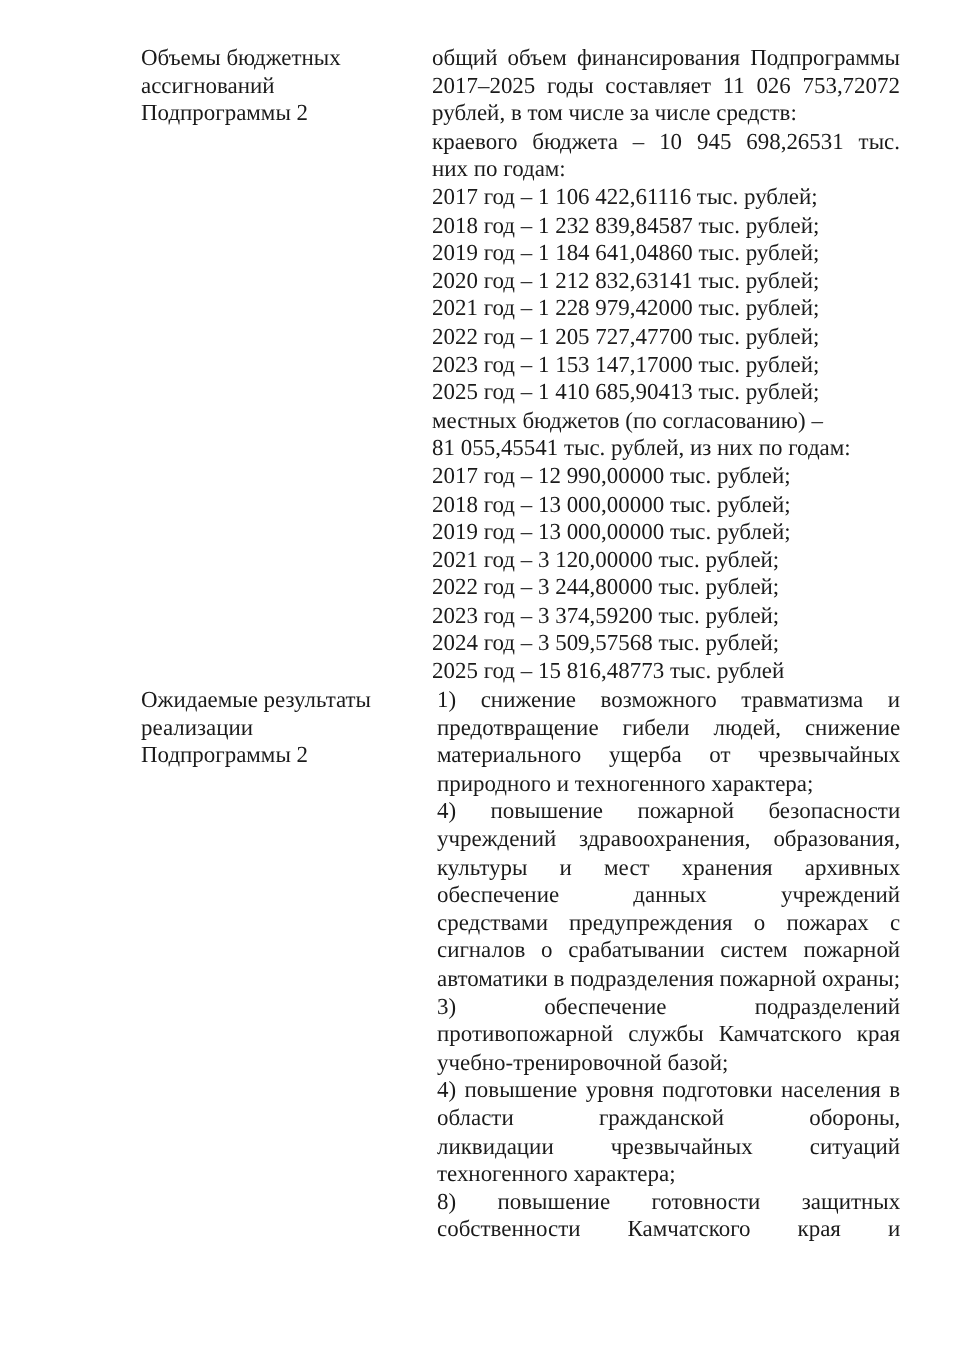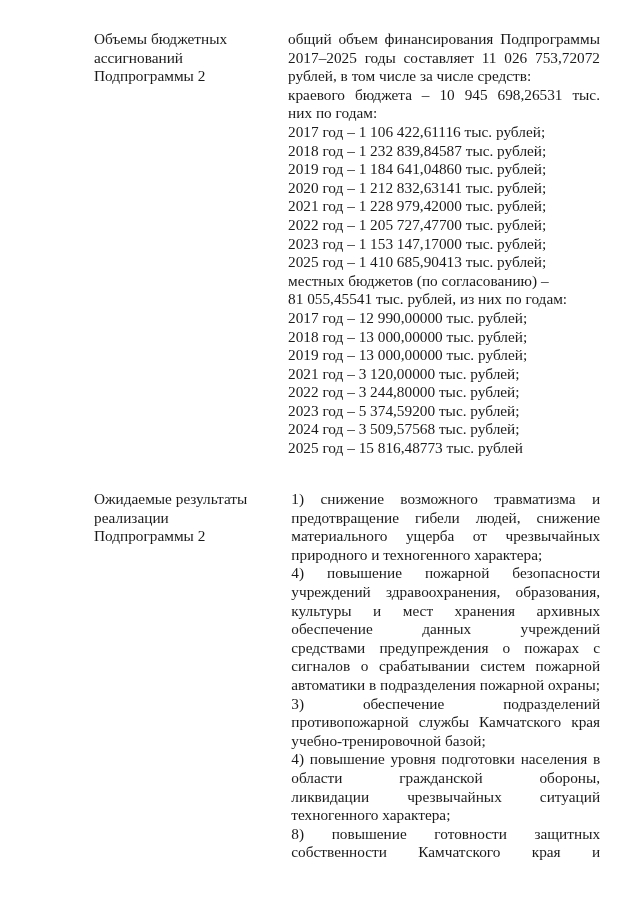--- a/index.html
+++ b/index.html
@@ -5,21 +5,21 @@
   html, body { margin:0; padding:0; background:#ffffff; }
   body { width:640px; height:905px; position:relative; overflow:hidden;
          font-family:"Liberation Serif", "DejaVu Serif", serif; color:#1a1a1a; }
   .page { position:absolute; left:0; top:0; width:640px; height:905px; }
   .row { position:absolute; left:94px; width:506px; display:flex; }
   .label { width:164px; font-size:15.3px; line-height:18.6px; }
   .content { width:341px; font-size:15.3px; line-height:18.6px;margin-left:44px; }
   .line { white-space:nowrap; display:block; height:18.6px; }
   .just { display:block; text-align:justify; text-align-last:justify; height:18.6px; white-space:normal; overflow:hidden; }
   .row1 { top:30px; }
-  .row2 { top:490px;justify-content:space-between; }
+  .row2 { top:458px;justify-content:space-between; }
 </style>
 </head>
 <body>
 
 <div class="page">
 
   <div class="row row1">
     <div class="label">
       <span class="line">Объемы бюджетных</span>
       <span class="line">ассигнований</span>
@@ -39,21 +39,21 @@
         <span class="line">2022 год – 1 205 727,47700 тыс. рублей;</span>
         <span class="line">2023 год – 1 153 147,17000 тыс. рублей;</span>
         <span class="line">2025 год – 1 410 685,90413 тыс. рублей;</span>
         <span class="line">местных бюджетов (по согласованию) –</span>
         <span class="line">81 055,45541 тыс. рублей, из них по годам:</span>
         <span class="line">2017 год – 12 990,00000 тыс. рублей;</span>
         <span class="line">2018 год – 13 000,00000 тыс. рублей;</span>
         <span class="line">2019 год – 13 000,00000 тыс. рублей;</span>
         <span class="line">2021 год – 3 120,00000 тыс. рублей;</span>
         <span class="line">2022 год – 3 244,80000 тыс. рублей;</span>
-        <span class="line">2023 год – 5 374,59200 тыс. рублей;</span>
+        <span class="line">2023 год – 3 374,59200 тыс. рублей;</span>
         <span class="line">2024 год – 3 509,57568 тыс. рублей;</span>
         <span class="line">2025 год – 15 816,48773 тыс. рублей</span>
       </div>
   </div>
 
   <div class="row row2">
     <div class="label">
       <span class="line">Ожидаемые результаты</span>
       <span class="line">реализации</span>
       <span class="line">Подпрограммы 2</span>

